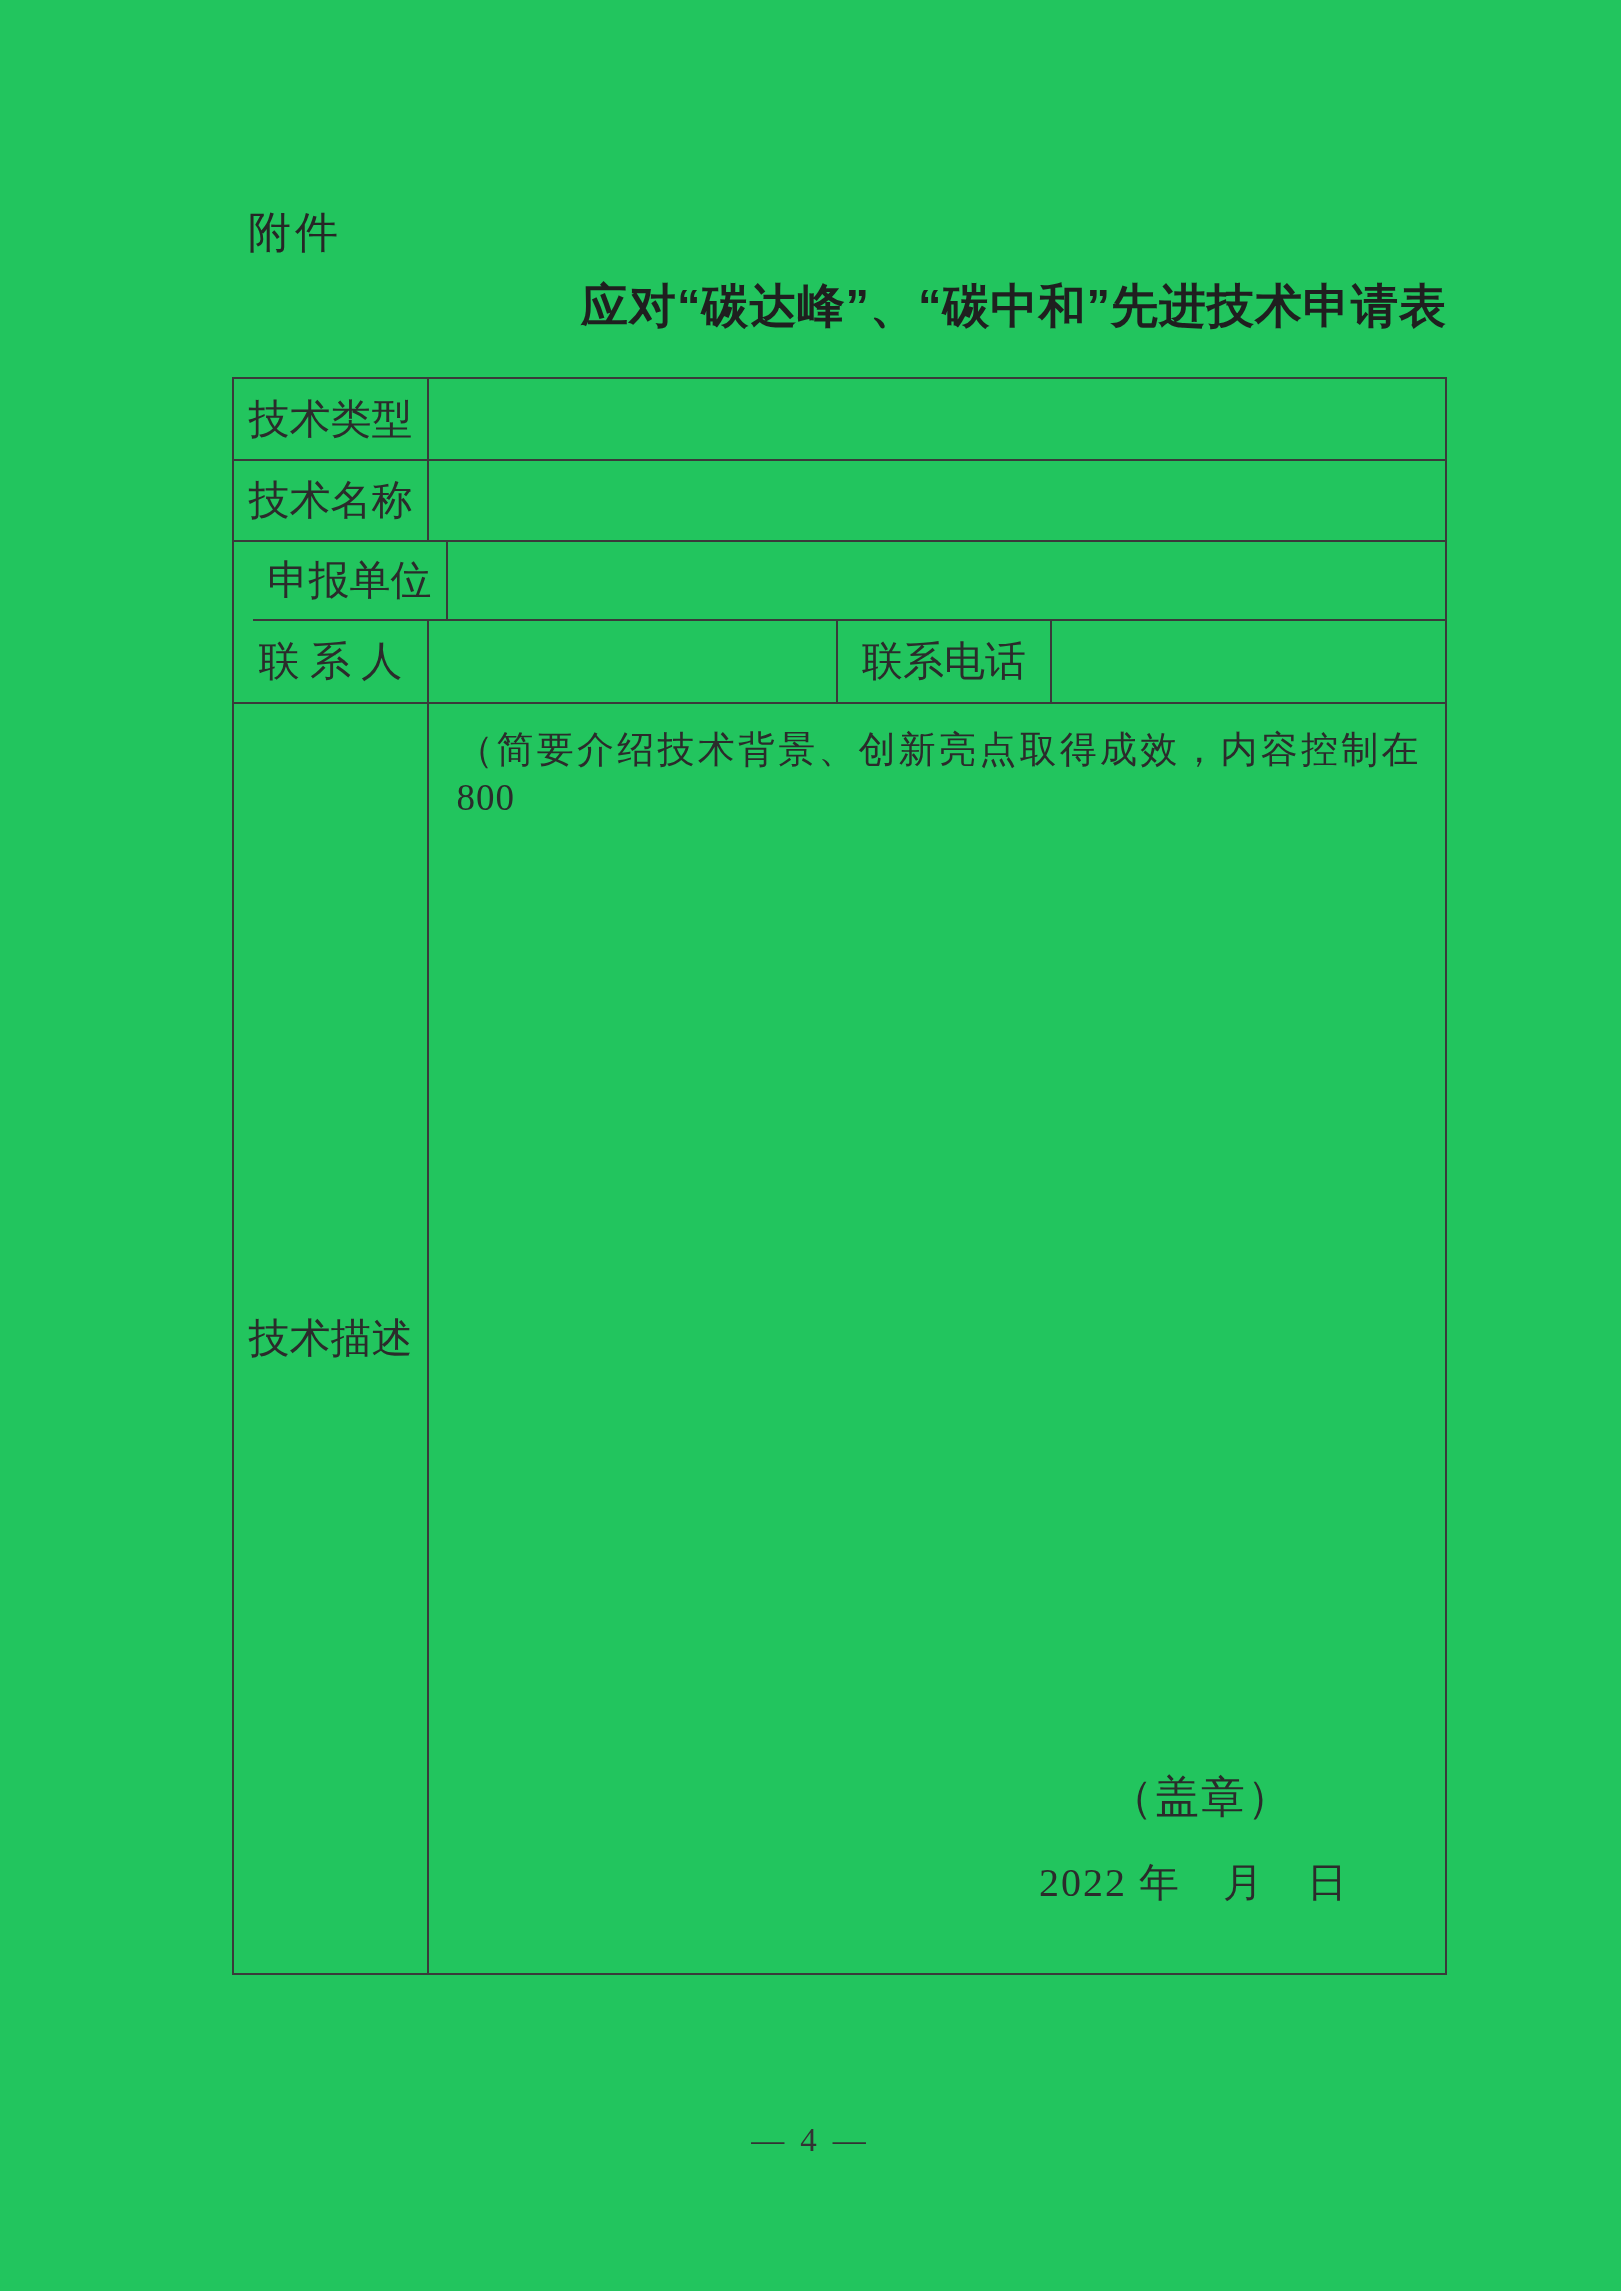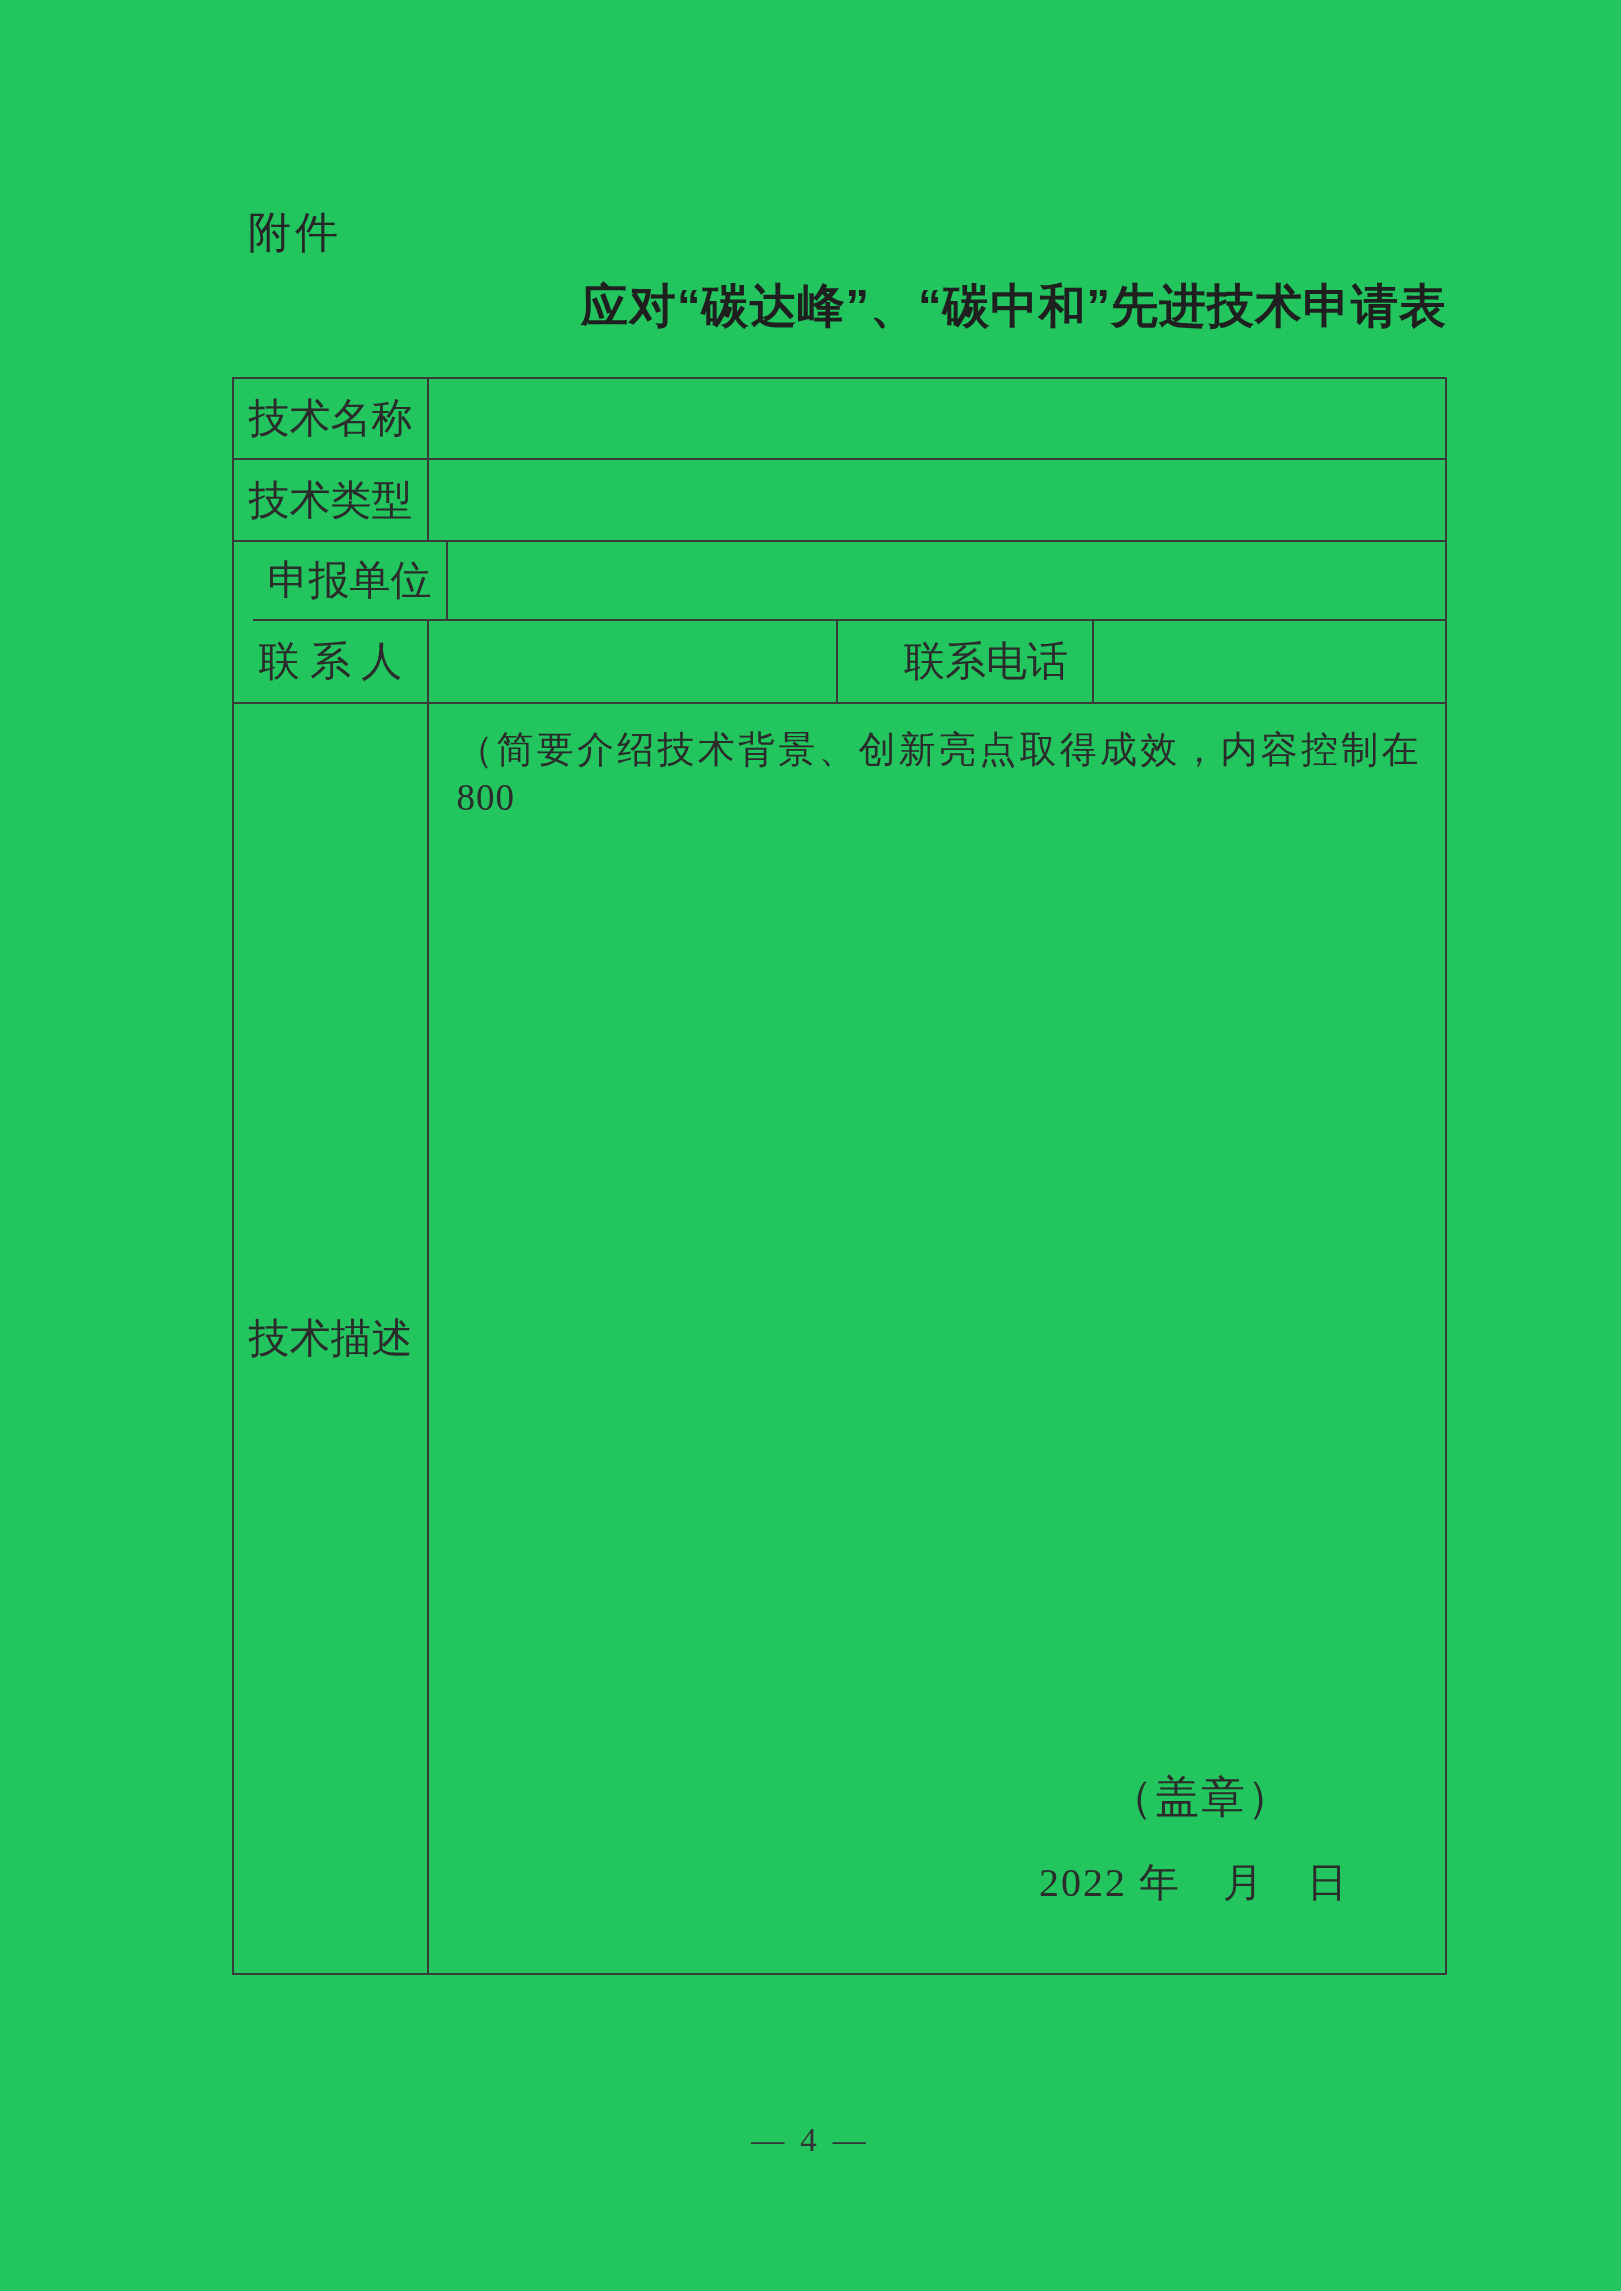--- a/index.html
+++ b/index.html
@@ -38,21 +38,21 @@
   .r1 { height:79px; } .r2 { height:80px; } .r3 { height:77px;margin-left:19px; } .r4 { height:81px;justify-content:flex-end; }
   .cell { box-sizing:border-box; border-right:2px solid #3a3a3a; }
   .cell:last-child { border-right:none; }
   .label-cell {
     width:195px; flex:0 0 195px;
     display:flex; align-items:center; justify-content:center;
     font-size:41px; color:#2b2b2b; white-space:pre;
   }
   .value-cell { flex:1; }
   .r4 .v1 { flex:0 0 409px; width:409px; }
-  .r4 .l2 { flex:0 0 214px; width:214px;margin-left:42px; }
+  .r4 .l2 { flex:0 0 214px; width:214px; }
   .desc-cell {
     position:relative; flex:1;
     font-size:37px; color:#2b2b2b;
   }
   .hint {
     padding:21.6px 25.5px 0 27.4px;
     line-height:48px;
     letter-spacing:1px;
     text-align:justify;
   }
@@ -74,27 +74,27 @@
 <body>
 
 <div class="page">
 
   <div class="attachment">附件</div>
 
   <div class="doc-title">应对“碳达峰”、“碳中和”先进技术申请表</div>
 
   <div class="form-table">
 
-    <div class="row r1">
-      <div class="cell label-cell">技术名称</div>
+    <div class="row r2">
+      <div class="cell label-cell">技术类型</div>
       <div class="cell value-cell"></div>
     </div>
 
-    <div class="row r2">
-      <div class="cell label-cell">技术类型</div>
+    <div class="row r1">
+      <div class="cell label-cell">技术名称</div>
       <div class="cell value-cell"></div>
     </div>
 
     <div class="row r3">
       <div class="cell label-cell">申报单位</div>
       <div class="cell value-cell"></div>
     </div>
 
     <div class="row r4">
       <div class="cell label-cell">联 系 人</div>

